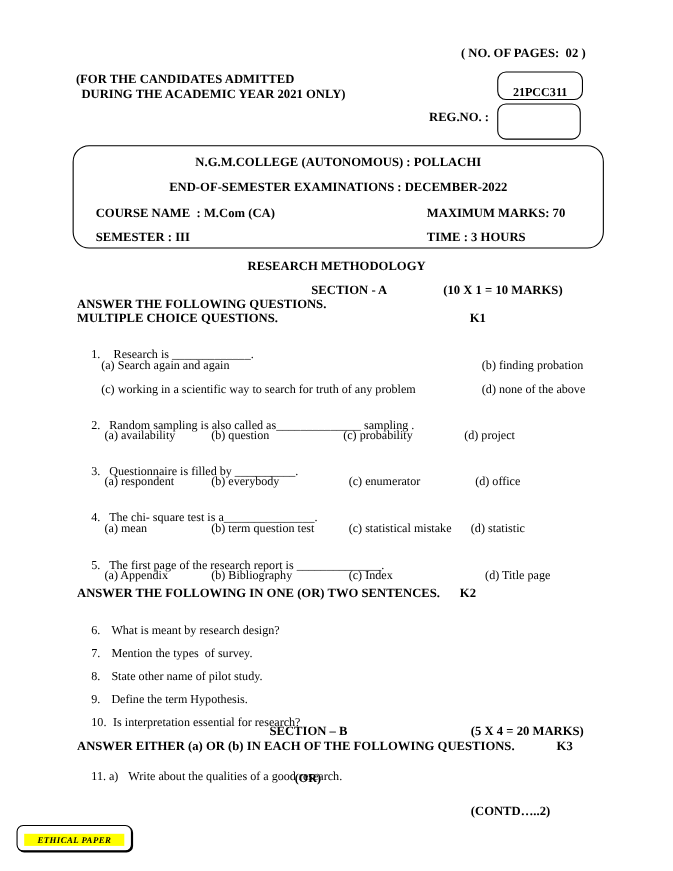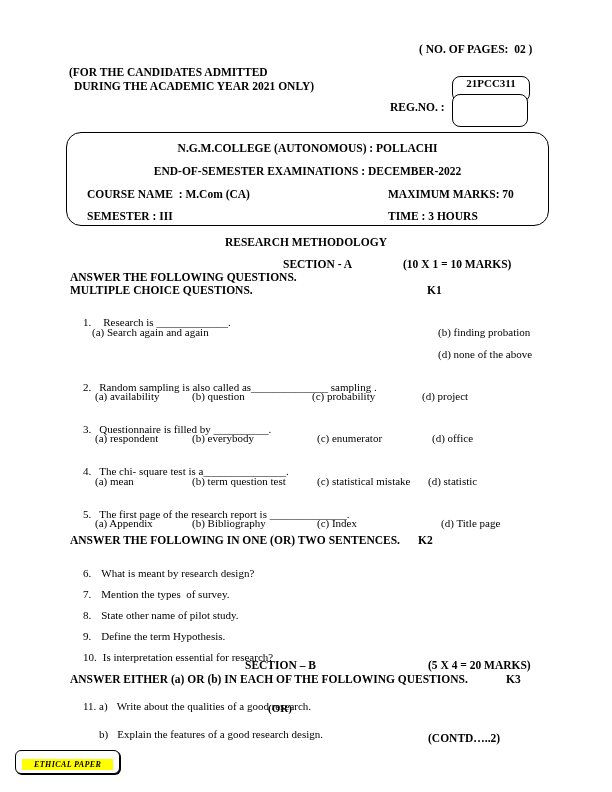--- a/index.html
+++ b/index.html
@@ -7,23 +7,23 @@
     position:relative;width:612px;height:792px;background:#ffffff;
     font-family:Liberation Serif, serif;color:#000;
     margin:0 auto;overflow:hidden;
   }
   .abs{position:absolute;white-space:pre;}
   .b{font-weight:bold;}
   .fs11{font-size:11px;}
   .fs115{font-size:11.5px;}
   .center{text-align:center;}
   .code-box{
-    position:absolute;left:452px;top:76px;width:76px;height:24px;
+    position:absolute;left:452px;top:65px;width:76px;height:24px;
     border:1.6px solid #000;border-radius:8px;
-    display:flex;align-items:flex-start;justify-content:center;
+    display:flex;align-items:flex-end;justify-content:center;
     font-weight:bold;font-size:11px;
   }
   .reg-box{
     position:absolute;left:452px;top:94px;width:74px;height:31px;
     border:1.6px solid #000;border-radius:8px;background:#fff;
   }
   .exam-box{
     position:absolute;left:66px;top:132px;width:481px;height:92px;
     border:1.8px solid #000;border-radius:15px;background:#fff;
   }
@@ -71,20 +71,21 @@
   <div class="abs b fs115" style="left:403px;top:258px;">(10 X 1 = 10 MARKS)</div>
   <div class="abs b fs115" style="left:70px;top:271px;">ANSWER THE FOLLOWING QUESTIONS.</div>
   <div class="abs b fs115" style="left:70px;top:284px;">MULTIPLE CHOICE QUESTIONS.</div>
   <div class="abs b fs115" style="left:427px;top:284px;">K1</div>
 
   <div class="abs fs11" style="left:72px;top:304px;">
     <span>1.</span><span style="display:inline-block;width:12px;"></span><span>Research is _____________.</span>
   </div>
   <div class="abs fs11" style="left:92px;top:326px;">(a) Search again and again</div>
   <div class="abs fs11" style="left:438px;top:326px;">(b) finding probation</div>
+  <div class="abs fs11" style="left:92px;top:348px;">(c) working in a scientific way to search for truth of any problem</div>
   <div class="abs fs11" style="left:438px;top:348px;">(d) none of the above</div>
 
   <div class="abs fs11" style="left:72px;top:369px;">
     <span>2.</span><span style="display:inline-block;width:8px;"></span><span>Random sampling is also called as______________ sampling .</span>
   </div>
   <div class="abs fs11" style="left:95px;top:390px;">(a) availability</div>
   <div class="abs fs11" style="left:192px;top:390px;">(b) question</div>
   <div class="abs fs11" style="left:312px;top:390px;">(c) probability</div>
   <div class="abs fs11" style="left:422px;top:390px;">(d) project</div>
 
@@ -133,23 +134,20 @@
 
   <div class="abs b fs115" style="left:245px;top:659px;">SECTION – B</div>
   <div class="abs b fs115" style="left:428px;top:659px;">(5 X 4 = 20 MARKS)</div>
   <div class="abs b fs115" style="left:70px;top:673px;">ANSWER EITHER (a) OR (b) IN EACH OF THE FOLLOWING QUESTIONS.</div>
   <div class="abs b fs115" style="left:506px;top:673px;">K3</div>
 
   <div class="abs fs11" style="left:72px;top:688px;">
     <span>11. a)</span><span style="display:inline-block;width:9px;"></span><span>Write about the qualities of a good research.</span>
   </div>
   <div class="abs b fs11" style="left:268px;top:702px;">(OR)</div>
-  <div class="abs fs11" style="left:88px;top:716px;">
-    <span>b)</span><span style="display:inline-block;width:9px;"></span><span>Explain the features of a good research design.</span>
-  </div>
 
   <div class="abs b fs115" style="left:428px;top:732px;">(CONTD…..2)</div>
 
   <div class="badge">
     <span class="badge-hl" style="background: rgb(255, 255, 0);">ETHICAL PAPER</span>
   </div>
 
 </div>
 
 </body></html>

